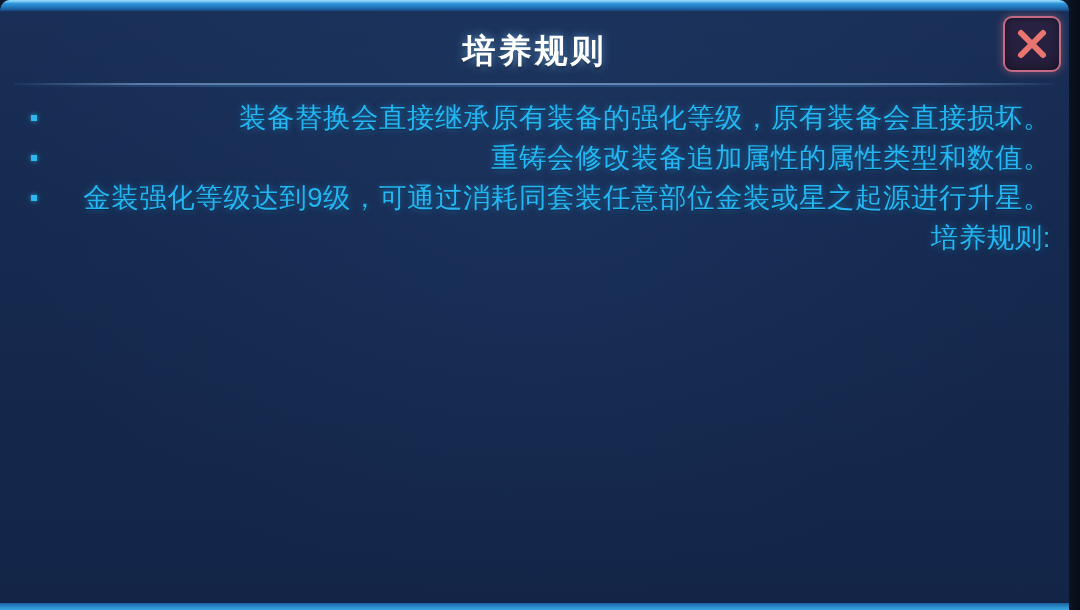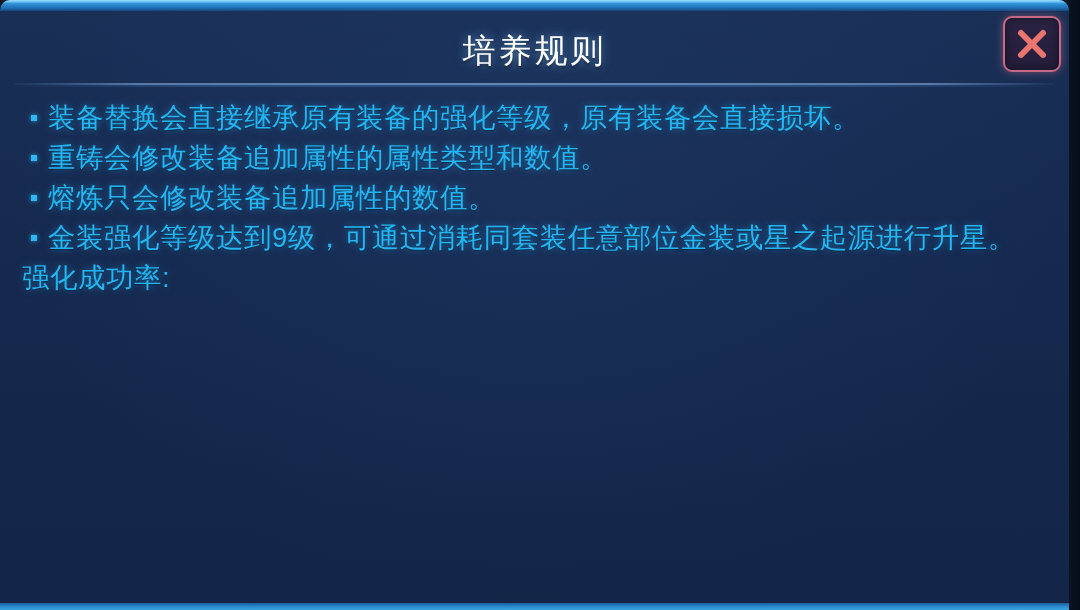--- a/index.html
+++ b/index.html
@@ -86,21 +86,21 @@
   #header {
     position:absolute; left:0; top:11px;
     width:1069px; height:72px;
     z-index:4;
   }
   #title {
     position:absolute;
     left:0; right:0; top:18px;
     text-align:center;
     font-size:33px;
-    font-weight:normal;
+    font-weight:bold;
     color:#ffffff;
     letter-spacing:3px;
     text-shadow:0 0 10px rgba(130,200,255,0.65), 0 2px 3px rgba(0,0,0,0.55);
   }
 
   
   #divider {
     position:absolute; left:14px; top:83px;
     width:1040px; height:2px;
     background:linear-gradient(90deg,
@@ -137,20 +137,21 @@
   #close-btn svg { display:block; margin:9px auto 0; }
 
   
   #body {
     position:absolute;
     left:0; top:90px;
     width:1069px; height:516px;
     padding:8px 18px 0 22px;
     z-index:3;
     overflow:hidden;
+    text-align:right;
   }
   .rule {
     position:relative;
     font-size:27.5px;
     line-height:40px;
     color:#23b6f2;
     letter-spacing:0.5px;
     text-shadow:0 0 7px rgba(35,170,240,0.55), 0 1px 1px rgba(0,0,0,0.4);
     padding-left:26px;
     margin-bottom:0px;
@@ -201,22 +202,21 @@
             <line x1="7" y1="6" x2="29" y2="28"></line>
             <line x1="29" y1="6" x2="7" y2="28"></line>
           </g>
         </svg>
       </span>
     </div>
 
     <div id="body">
       <div class="rule">装备替换会直接继承原有装备的强化等级，原有装备会直接损坏。</div>
       <div class="rule">重铸会修改装备追加属性的属性类型和数值。</div>
-      <div class="rule">熔炼只会修改装备追加属性的数值。</div>
       <div class="rule">金装强化等级达到9级，可通过消耗同套装任意部位金装或星之起源进行升星。</div>
-      <div class="footer-label">强化成功率:</div>
+      <div class="footer-label">培养规则:</div>
     </div>
 
     <div id="bottom-bar"></div>
   </div>
 
   <div id="right-edge"></div>
 </div>
 
 </body></html>

